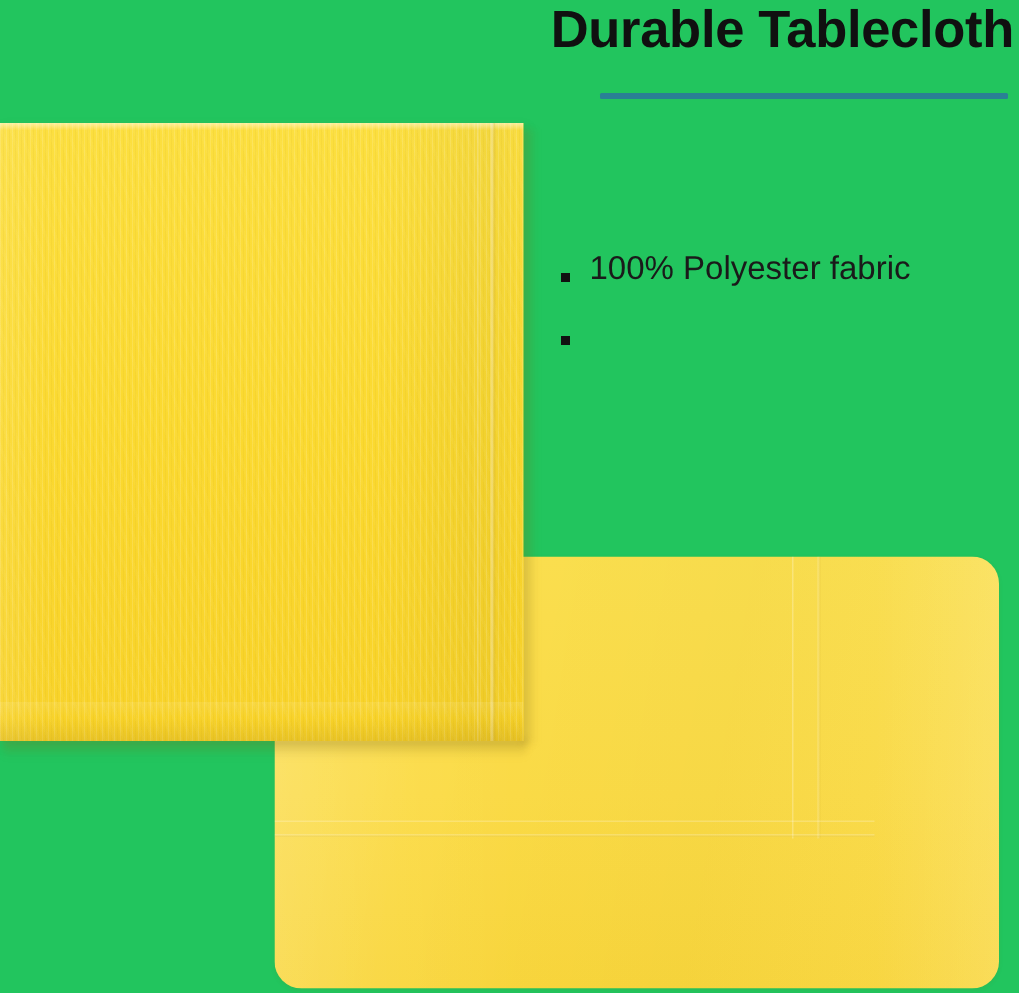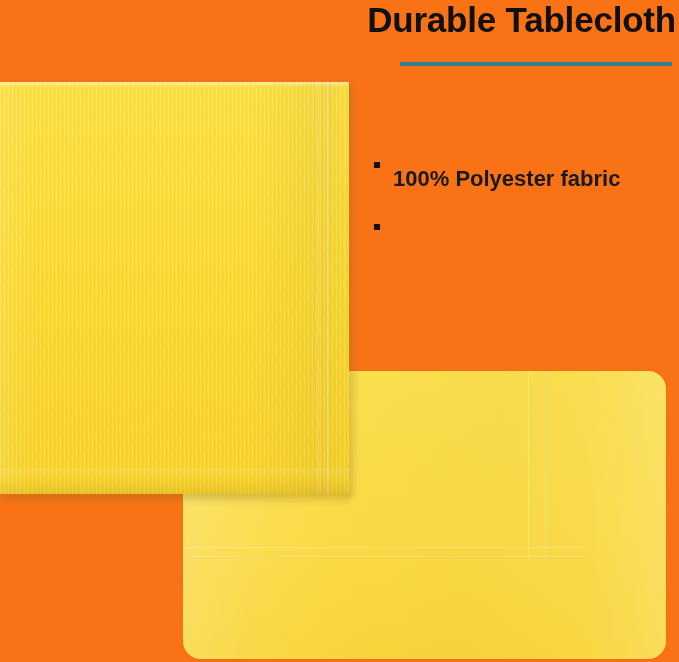--- a/index.html
+++ b/index.html
@@ -4,21 +4,21 @@
 <style>
   html, body {
     margin: 0;
     padding: 0;
     background: #ffffff;
   }
   #root {
     position: relative;
     width: 679px;
     height: 662px;
-    background: #f97316;
+    background: #22c55e;
     overflow: hidden;
     font-family: "Liberation Sans", sans-serif;
   }
 
   
   .title {
     position: absolute;
     left: 314px;
     top: -2px;
     width: 362px;
@@ -41,24 +41,23 @@
     border-radius: 1px;
   }
   .bullet-list {
     position: absolute;
     left: 374px;
     top: 166px;
     width: 300px;
   }
   .bullet-item {
     display: flex;
-    align-items: flex-start;
+    align-items: flex-end;
     margin-bottom: 36px;
     white-space: nowrap;
-    font-weight: bold;
   }
   .bullet-marker {
     display: inline-block;
     width: 6px;
     height: 6px;
     background: #111111;
     margin-right: 13px;
     flex: 0 0 auto;
     position: relative;
     top: -4px;

